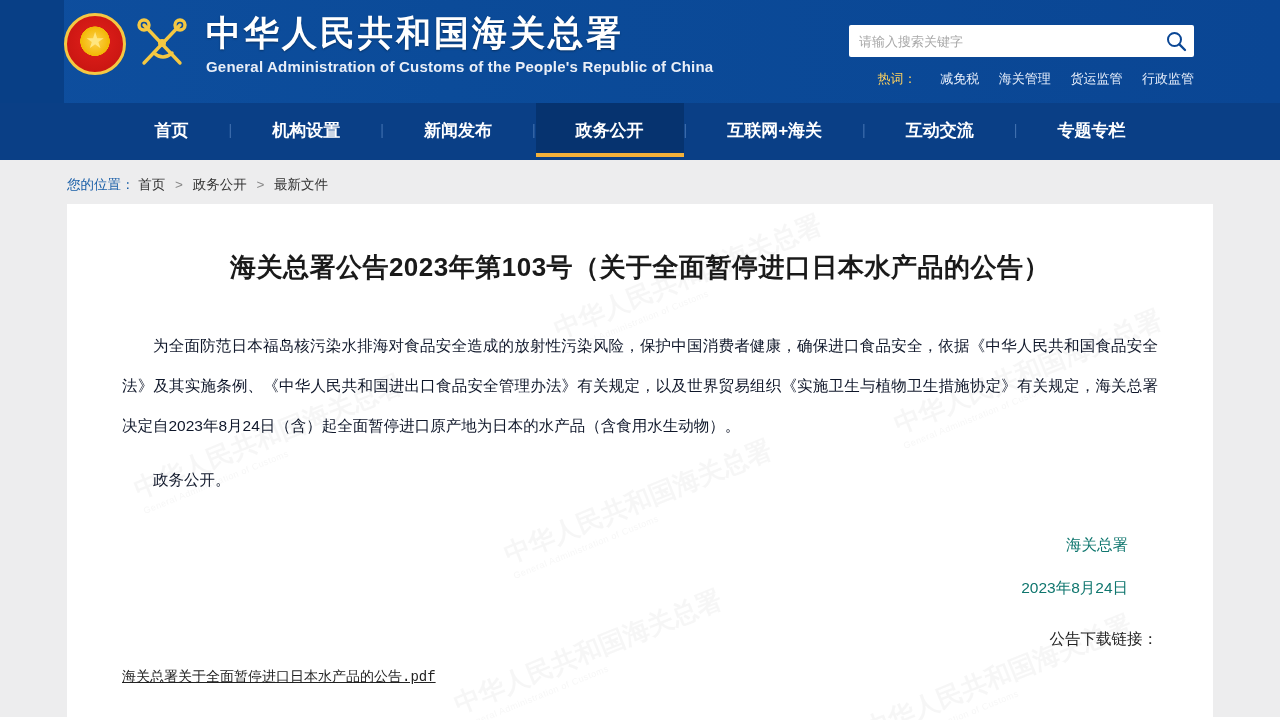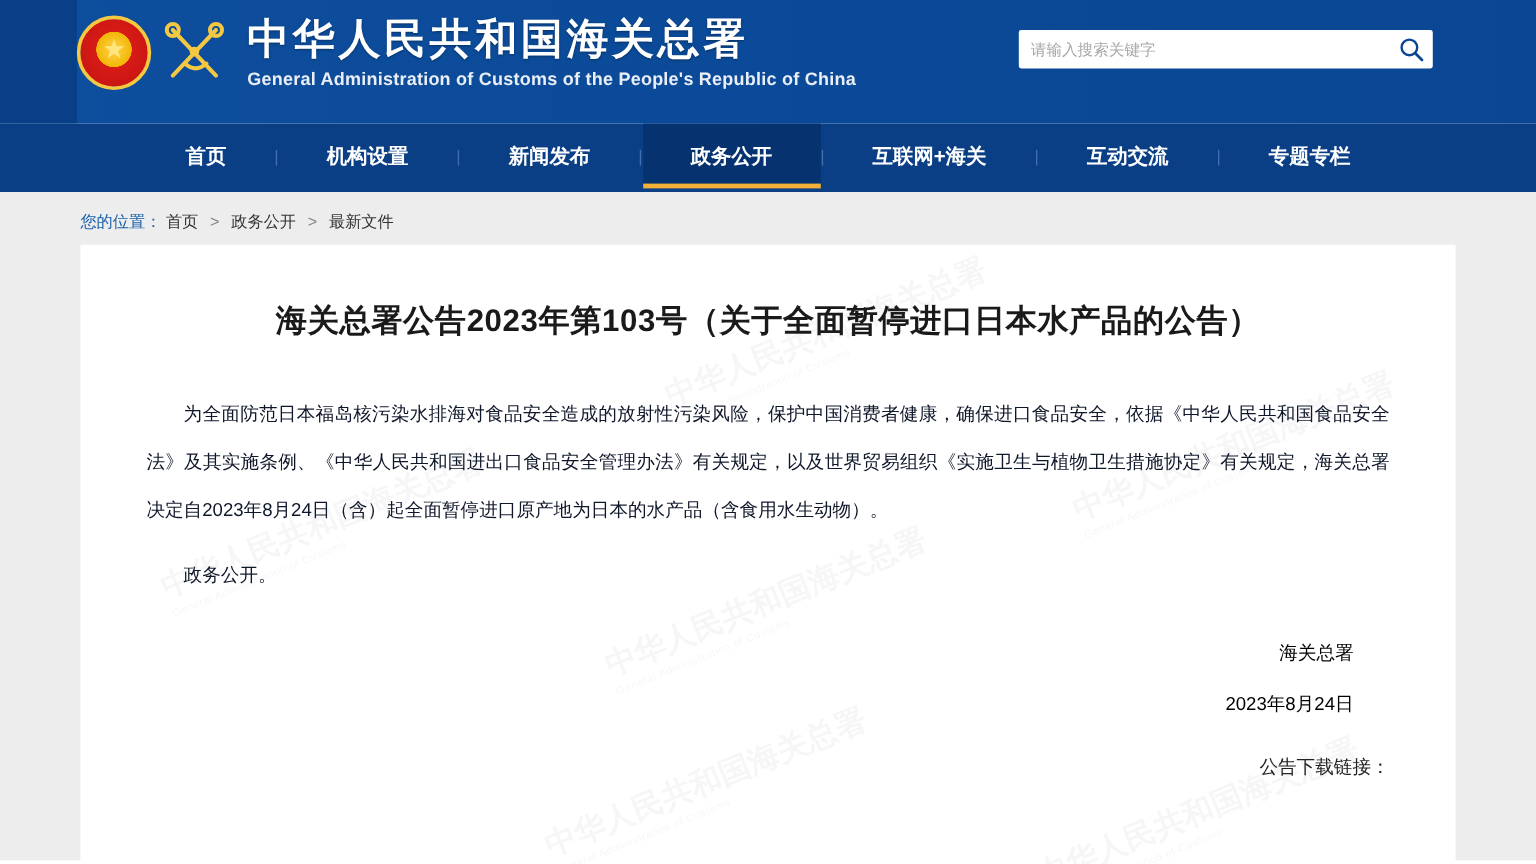--- a/index.html
+++ b/index.html
@@ -140,21 +140,21 @@
     color: #1a1a1a; padding: 44px 10px 0 10px; line-height: 38px;
     letter-spacing: .5px;
   }
   .doc-body { position: relative; padding-top: 40px; }
   .para {
     font-size: 15.5px; color: #0f172a; line-height: 40px;
     text-align: justify; text-indent: 2em;
   }
   .para.second { margin-top: 14px; }
   .sign {
-    text-align: right; font-size: 15.5px; color: #000000;
+    text-align: right; font-size: 15.5px; color: #0f766e;
     margin-top: 30px; line-height: 30px; padding-right: 30px;
   }
   .sign .date { margin-top: 13px; }
   .dl-title { font-size: 15.5px; color: #222; margin-top: 26px; text-align: right; }
   .dl-link {
     display: block; margin-top: 18px;
     font-family: "Liberation Mono", monospace;
     font-size: 14px; color: #222;
     text-decoration: underline; cursor: pointer;
   }
@@ -188,20 +188,27 @@
     <div class="search-area">
       <div class="search-box">
         <input type="text" placeholder="请输入搜索关键字" style="">
         <button class="search-btn">
           <svg width="24" height="24" viewBox="0 0 24 24">
             <circle cx="10.5" cy="10.5" r="6.5" fill="none" stroke="#0a4694" stroke-width="2"></circle>
             <line x1="15.4" y1="15.4" x2="21" y2="21" stroke="#0a4694" stroke-width="2.3" stroke-linecap="round"></line>
           </svg>
         </button>
       </div>
+      <div class="hotwords">
+        <span class="label">热词：</span>
+        <a href="#">减免税</a>
+        <a href="#">海关管理</a>
+        <a href="#">货运监管</a>
+        <a href="#">行政监管</a>
+      </div>
     </div>
   </div>
 
   <div class="nav">
     <div class="nav-inner">
       <div class="nav-item">首页</div>
       <div class="nav-sep">|</div>
       <div class="nav-item">机构设置</div>
       <div class="nav-sep">|</div>
       <div class="nav-item">新闻发布</div>
@@ -262,18 +269,19 @@
         <div class="doc-body">
           <p class="para">为全面防范日本福岛核污染水排海对食品安全造成的放射性污染风险，保护中国消费者健康，确保进口食品安全，依据《中华人民共和国食品安全法》及其实施条例、《中华人民共和国进出口食品安全管理办法》有关规定，以及世界贸易组织《实施卫生与植物卫生措施协定》有关规定，海关总署决定自2023年8月24日（含）起全面暂停进口原产地为日本的水产品（含食用水生动物）。</p>
           <p class="para second">政务公开。</p>
 
           <div class="sign">
             <div>海关总署</div>
             <div class="date">2023年8月24日</div>
           </div>
 
           <div class="dl-title">公告下载链接：</div>
+          <a class="dl-link" href="#">海关总署关于全面暂停进口日本水产品的公告.pdf</a>
         </div>
 
       </div>
     </div>
   </div>
 </div>
 
 </body></html>

